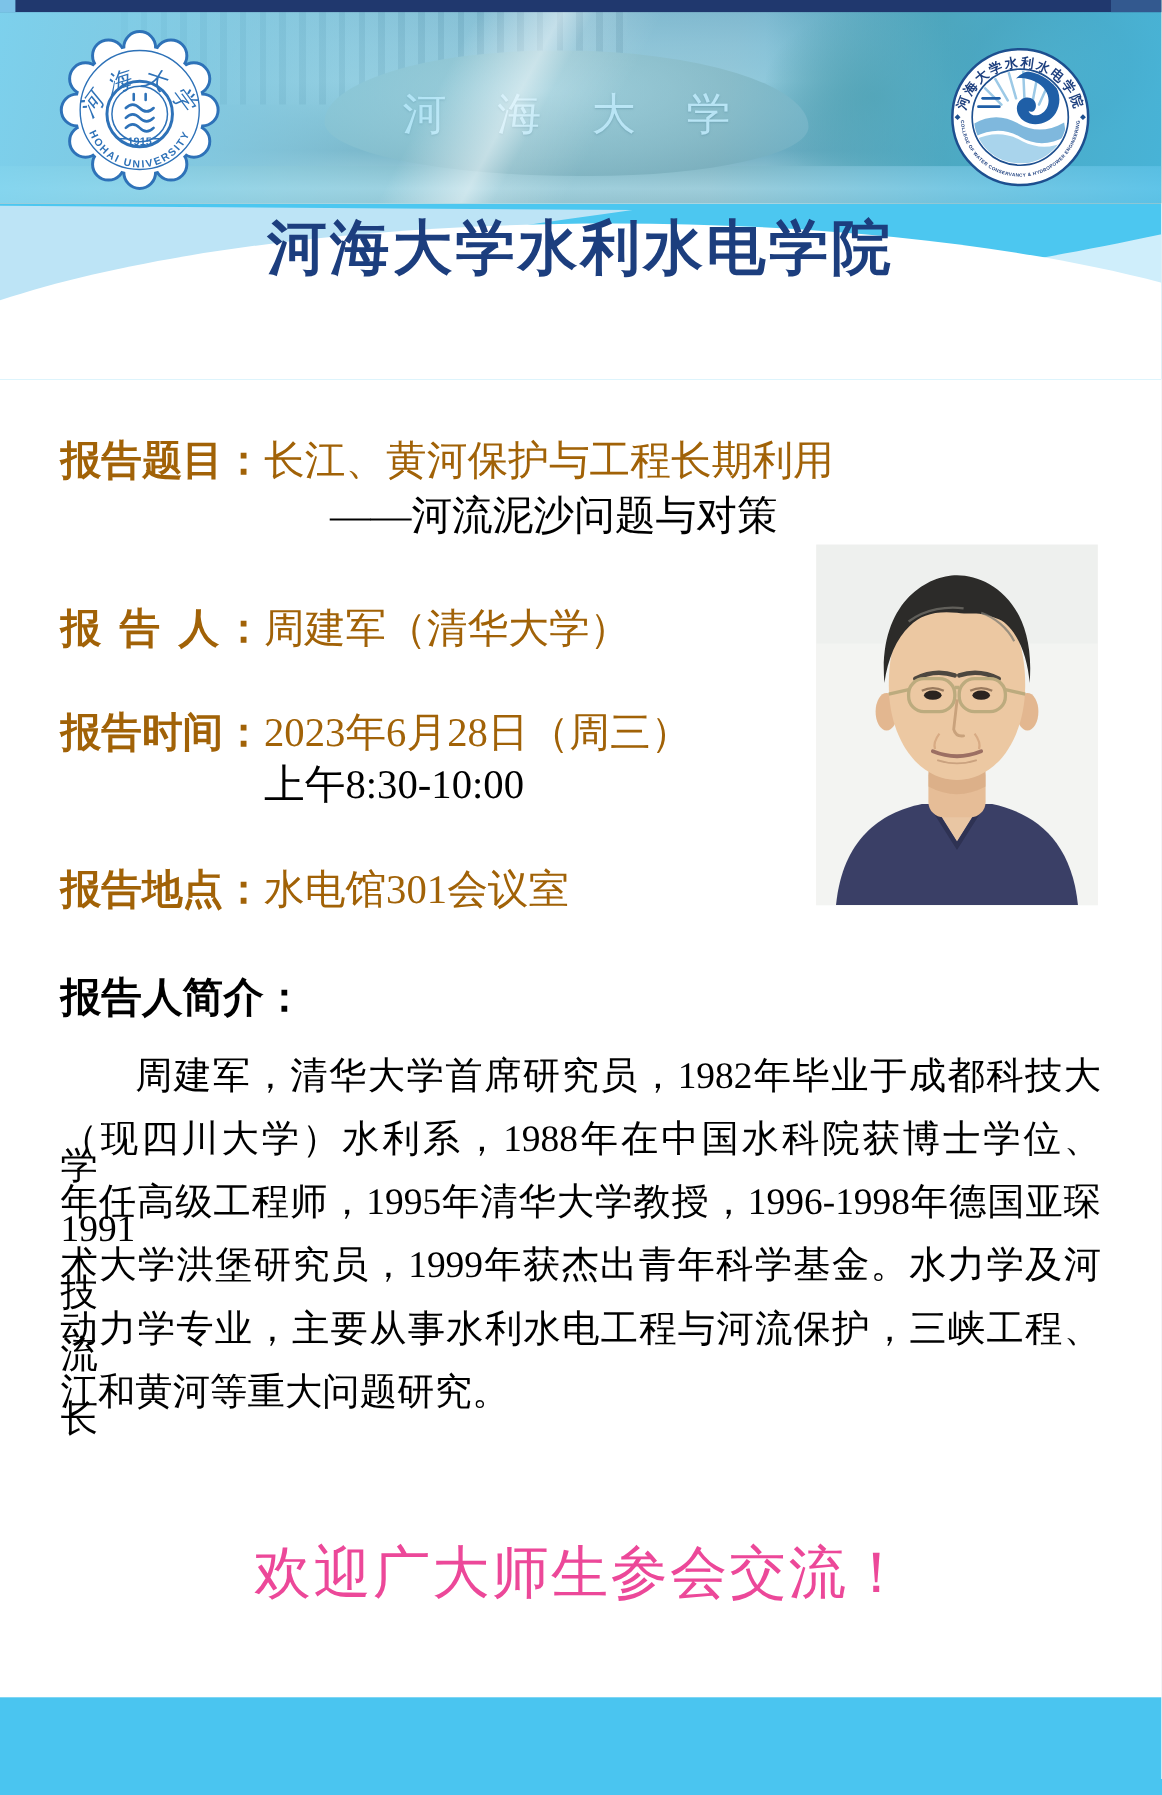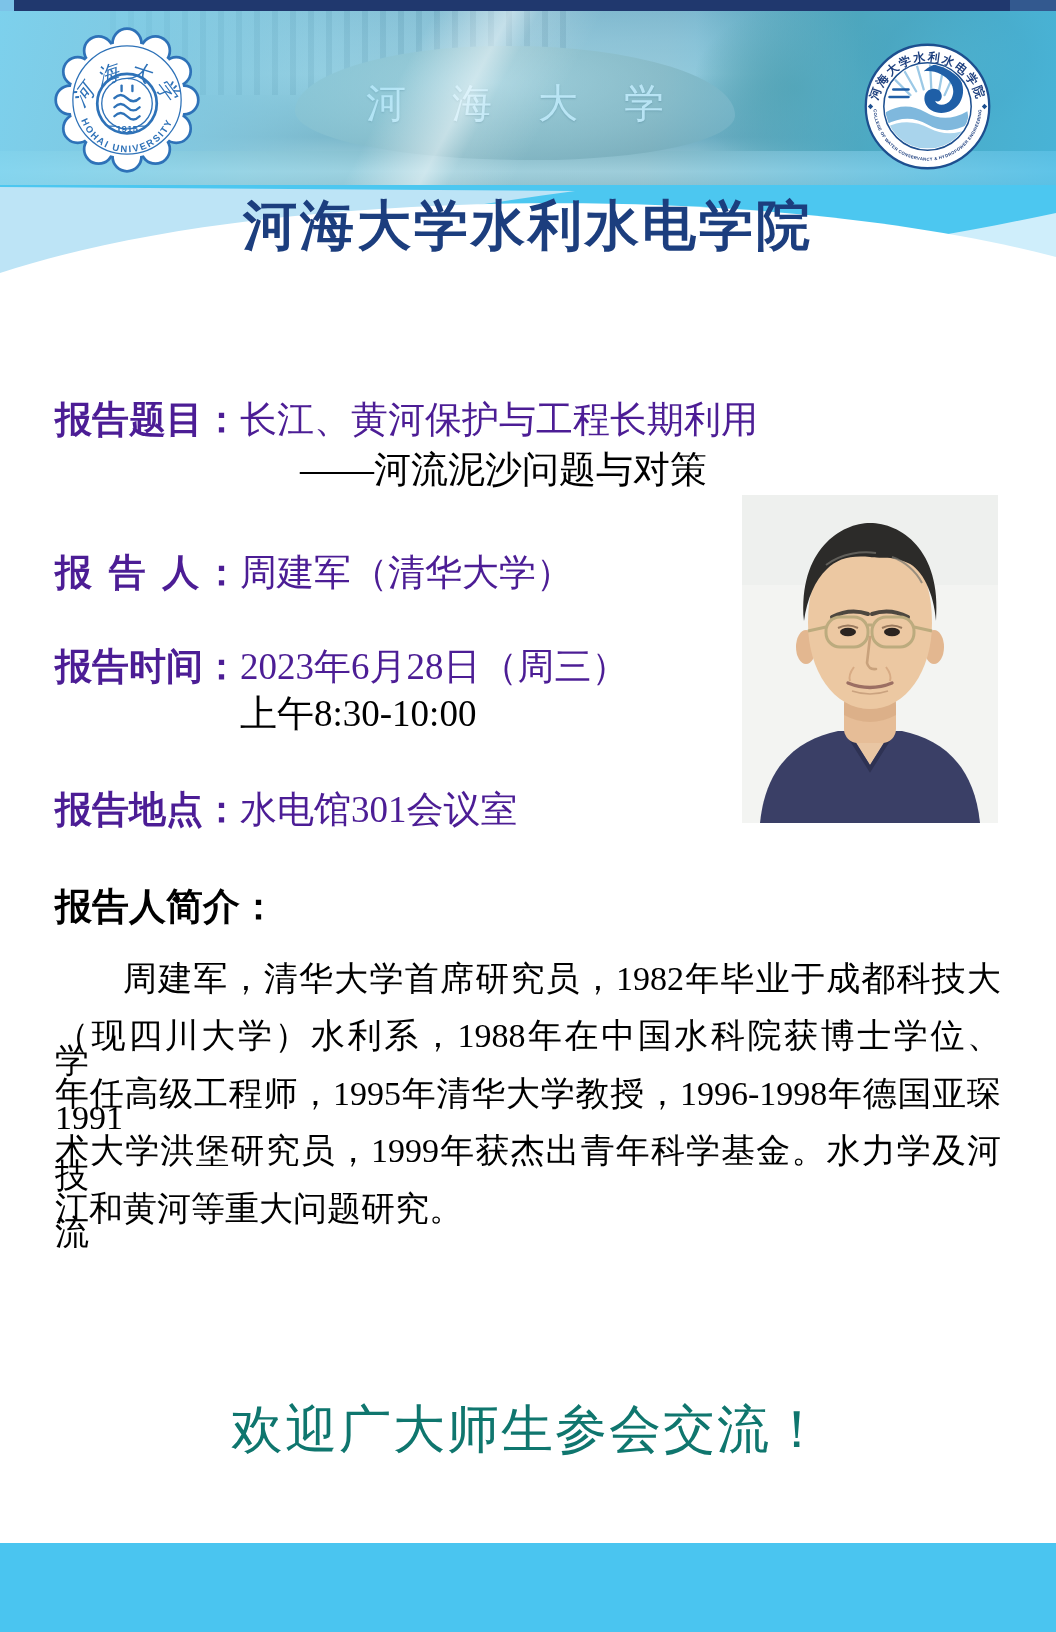--- a/index.html
+++ b/index.html
@@ -39,37 +39,37 @@
   .clogo{position:absolute;left:861px;top:40px;width:133px;height:133px;z-index:8;}
   
   .curve-wrap{position:absolute;top:185px;left:0;width:1056px;height:160px;z-index:2;}
   .curve-wrap svg{display:block;width:1056px;height:160px;}
   
   .title-line{position:absolute;left:0;width:1056px;text-align:center;z-index:5;
     color:#1c3e7e;font-weight:700;font-size:54px;letter-spacing:3px;line-height:60px;}
   .title-1{top:196px;}
   .title-2{top:288px;}
   
-  .row{position:absolute;left:55px;font-size:37px;color:#4c1d95;white-space:nowrap;line-height:44px;}
+  .row{position:absolute;left:55px;font-size:37px;color:#a16207;white-space:nowrap;line-height:44px;}
   .f-label{display:inline-block;width:185px;font-weight:700;text-align:justify;text-align-last:justify;}
   .f-value{font-weight:400;}
   .cont{position:absolute;font-size:37px;color:#000;white-space:nowrap;line-height:44px;}
   
   .photo{position:absolute;left:742px;top:495px;width:256px;height:328px;background:#f2f3f1;overflow:hidden;}
   .photo svg{display:block;width:100%;height:100%;}
   
   .bio-label{position:absolute;left:55px;top:882px;font-size:37px;font-weight:700;color:#000;}
   .bio{position:absolute;left:55px;top:938px;width:946px;font-size:34px;color:#000;}
   .bio-line{height:57.4px;line-height:82px;white-space:nowrap;}
   .bio-line.fill{white-space:normal;text-align:justify;text-align-last:justify;}
   .bio-line.indent{text-indent:68px;}
   
   .footer{position:absolute;left:0;top:1395px;width:1056px;text-align:center;
     font-family:"Liberation Sans","DejaVu Sans",sans-serif;
-    font-size:52px;letter-spacing:2px;color:#0f766e;}
+    font-size:52px;letter-spacing:2px;color:#ec4899;}
   .bottom-band{position:absolute;left:0;top:1543px;width:1056px;height:89px;background:#4ac5f0;}
 </style>
 </head>
 <body>
 
 <div id="poster">
 
   <div class="banner">
     <div class="b-left-bldg"></div>
     <div class="b-bldg-stripes"></div>
@@ -250,19 +250,20 @@
       <path d="M 110,196 Q 128,202 146,196" stroke="#caa27f" stroke-width="1.6" fill="none"></path>
     </svg>
   </div>
 
   <div class="bio-label">报告人简介：</div>
   <div class="bio">
     <div class="bio-line fill indent">周建军，清华大学首席研究员，1982年毕业于成都科技大学</div>
     <div class="bio-line fill">（现四川大学）水利系，1988年在中国水科院获博士学位、1991</div>
     <div class="bio-line fill">年任高级工程师，1995年清华大学教授，1996-1998年德国亚琛技</div>
     <div class="bio-line fill">术大学洪堡研究员，1999年获杰出青年科学基金。水力学及河流</div>
+    <div class="bio-line fill">动力学专业，主要从事水利水电工程与河流保护，三峡工程、长</div>
     <div class="bio-line">江和黄河等重大问题研究。</div>
   </div>
 
   <div class="footer">欢迎广大师生参会交流！</div>
   <div class="bottom-band"></div>
 
 </div>
 
 </body></html>

